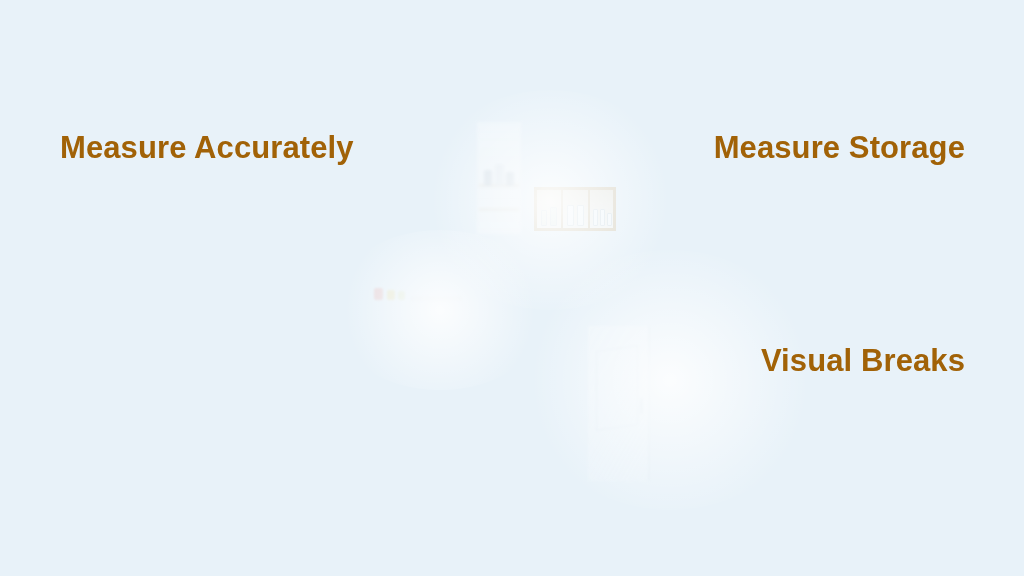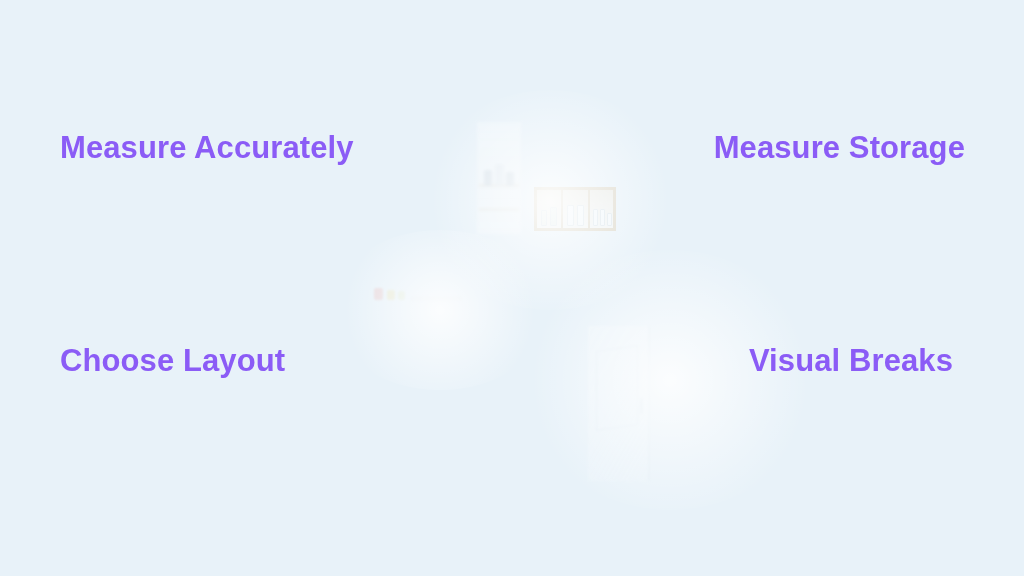--- a/index.html
+++ b/index.html
@@ -185,27 +185,27 @@
   .haze-c { left: 330px; top: 230px; width: 220px; height: 160px; }
 
   
   .heading {
     position: absolute;
     font-family: "Liberation Sans", sans-serif;
     font-weight: bold;
     font-size: 31px;
     line-height: 1;
     letter-spacing: 0.1px;
-    color: #8b5cf6;
+    color: #a16207;
     white-space: nowrap;
   }
   .h-tl { left: 60px;  top: 132px; }
   .h-tr { right: 59px; top: 132px; text-align: right; }
   .h-bl { left: 60px;  top: 345px; }
-  .h-br { right: 71px; top: 345px; text-align: right; }
+  .h-br { right: 59px; top: 345px; text-align: right; }
 </style>
 </head>
 <body>
 
 <div id="slide">
 
   <div class="imagery">
 
     <div class="img-tall-shelf">
       <div class="shelfline sl1"></div>
@@ -243,17 +243,16 @@
 
     <div class="haze haze-a"></div>
     <div class="haze haze-b"></div>
     <div class="haze haze-c"></div>
   </div>
 
   <div class="heading h-tl">Measure Accurately</div>
 
   <div class="heading h-tr">Measure Storage</div>
 
-  <div class="heading h-bl">Choose Layout</div>
 
   <div class="heading h-br">Visual Breaks</div>
 
 </div>
 
 </body></html>

